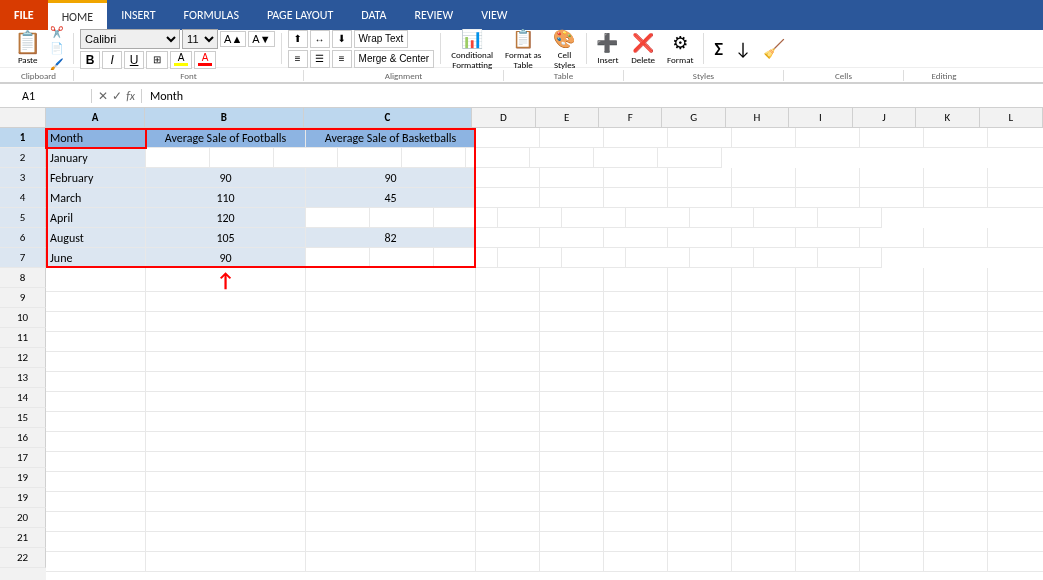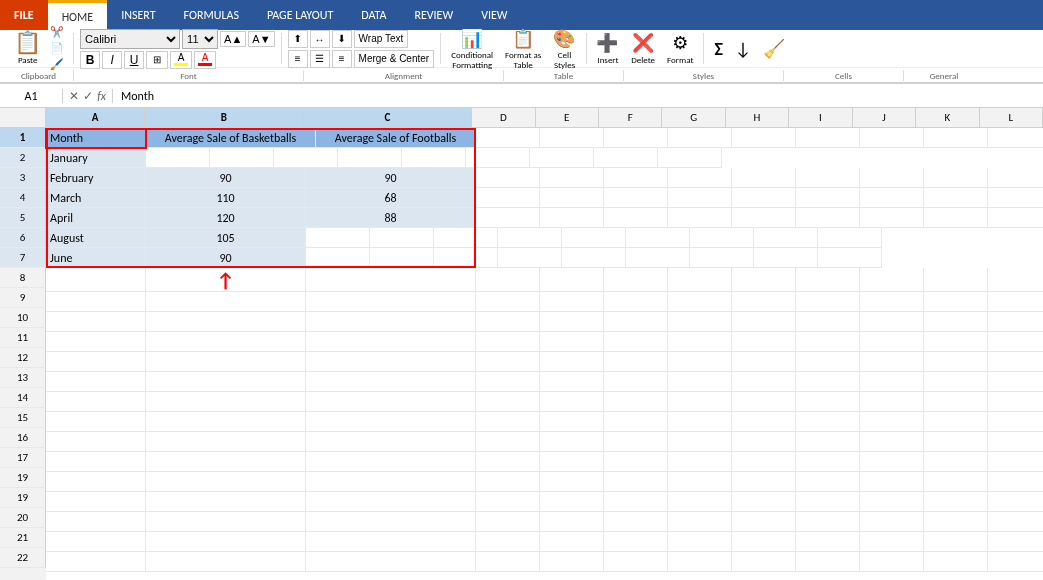--- a/index.html
+++ b/index.html
@@ -146,26 +146,26 @@
       </div>
     </div>
 
     <div style="display:flex; align-items:center; padding:0 4px; height:14px; font-size:9px; color:#666;">
       <div style="width:70px; text-align:center; border-right:1px solid #ddd;">Clipboard</div>
       <div style="width:230px; text-align:center; border-right:1px solid #ddd;">Font</div>
       <div style="width:200px; text-align:center; border-right:1px solid #ddd;">Alignment</div>
       <div style="width:120px; text-align:center; border-right:1px solid #ddd;">Table</div>
       <div style="width:160px; text-align:center; border-right:1px solid #ddd;">Styles</div>
       <div style="width:120px; text-align:center; border-right:1px solid #ddd;">Cells</div>
-      <div style="width:80px; text-align:center;">General</div>
+      <div style="width:80px; text-align:center;">Editing</div>
     </div>
   </div>
 
   <div style="display:flex; align-items:center; border-bottom:1px solid #d0d0d0; height:24px; background:#fff;">
-    <div style="width:63px; border-right:1px solid #d0d0d0; padding:0 22px; font-size:12px; display:flex; align-items:center;justify-content:center;">
+    <div style="width:92px; border-right:1px solid #d0d0d0; padding:0 22px; font-size:12px; display:flex; align-items:center;">
       <span>A1</span>
     </div>
     <div style="display:flex; align-items:center; padding:0 6px; border-right:1px solid #d0d0d0; gap:4px;">
       <button style="border:none; background:none; cursor:pointer; font-size:12px; color:#666;">✕</button>
       <button style="border:none; background:none; cursor:pointer; font-size:12px; color:#666;">✓</button>
       <span style="font-style:italic; color:#666; font-size:12px;">fx</span>
     </div>
     <div style="flex:1; padding:0 8px; font-size:12px; display:flex; align-items:center;">
       <span>Month</span>
     </div>
@@ -215,26 +215,26 @@
         <div style="height:20px; border-right:1px solid #d0d0d0; border-bottom:1px solid #e8e8e8; display:flex; align-items:center; justify-content:center; font-size:11px;">21</div>
         <div style="height:20px; border-right:1px solid #d0d0d0; border-bottom:1px solid #e8e8e8; display:flex; align-items:center; justify-content:center; font-size:11px;">22</div>
       </div>
 
       <div style="flex:1; display:flex; flex-direction:column; position:relative;">
 
         <div style="display:flex; position:relative;">
           <div style="width:100px; height:20px; border-right:1px solid #e8e8e8; border-bottom:1px solid #e8e8e8; font-size:12px; padding:0 4px; display:flex; align-items:center; background:#8db4e2; font-weight:500; outline:2px solid red; outline-offset:-1px; z-index:2;">
               <span>Month</span>
             </div>
+          <div style="width:160px; height:20px; border-right:1px solid #e8e8e8; border-bottom:1px solid #e8e8e8; font-size:12px; padding:0 4px; display:flex; align-items:center; justify-content:center; background:#8db4e2; font-weight:500;">
+              <span>Average Sale of Footballs</span>
+            </div>
           <div style="width:170px; height:20px; border-right:1px solid #e8e8e8; border-bottom:1px solid #e8e8e8; font-size:12px; padding:0 4px; display:flex; align-items:center; justify-content:center; background:#8db4e2; font-weight:500;">
               <span>Average Sale of Basketballs</span>
             </div>
-          <div style="width:160px; height:20px; border-right:1px solid #e8e8e8; border-bottom:1px solid #e8e8e8; font-size:12px; padding:0 4px; display:flex; align-items:center; justify-content:center; background:#8db4e2; font-weight:500;">
-              <span>Average Sale of Footballs</span>
-            </div>
           <div style="width:64px; height:20px; border-right:1px solid #e8e8e8; border-bottom:1px solid #e8e8e8;"></div>
           <div style="width:64px; height:20px; border-right:1px solid #e8e8e8; border-bottom:1px solid #e8e8e8;"></div>
           <div style="width:64px; height:20px; border-right:1px solid #e8e8e8; border-bottom:1px solid #e8e8e8;"></div>
           <div style="width:64px; height:20px; border-right:1px solid #e8e8e8; border-bottom:1px solid #e8e8e8;"></div>
           <div style="width:64px; height:20px; border-right:1px solid #e8e8e8; border-bottom:1px solid #e8e8e8;"></div>
           <div style="width:64px; height:20px; border-right:1px solid #e8e8e8; border-bottom:1px solid #e8e8e8;"></div>
           <div style="width:64px; height:20px; border-right:1px solid #e8e8e8; border-bottom:1px solid #e8e8e8;"></div>
           <div style="width:64px; height:20px; border-right:1px solid #e8e8e8; border-bottom:1px solid #e8e8e8;"></div>
           <div style="width:64px; height:20px; border-right:1px solid #e8e8e8; border-bottom:1px solid #e8e8e8;"></div>
         </div>
@@ -276,60 +276,60 @@
         </div>
 
         <div style="display:flex;">
           <div style="width:100px; height:20px; border-right:1px solid #e8e8e8; border-bottom:1px solid #e8e8e8; font-size:12px; padding:0 4px; display:flex; align-items:center; background:#dce6f1;">
               <span>March</span>
             </div>
           <div style="width:160px; height:20px; border-right:1px solid #e8e8e8; border-bottom:1px solid #e8e8e8; font-size:12px; padding:0 4px; display:flex; align-items:center; justify-content:center; background:#dce6f1;">
               <span>110</span>
             </div>
           <div style="width:170px; height:20px; border-right:1px solid #e8e8e8; border-bottom:1px solid #e8e8e8; font-size:12px; padding:0 4px; display:flex; align-items:center; justify-content:center; background:#dce6f1;">
-              <span>68</span>
+              <span>45</span>
             </div>
           <div style="width:64px; height:20px; border-right:1px solid #e8e8e8; border-bottom:1px solid #e8e8e8;"></div>
           <div style="width:64px; height:20px; border-right:1px solid #e8e8e8; border-bottom:1px solid #e8e8e8;"></div>
           <div style="width:64px; height:20px; border-right:1px solid #e8e8e8; border-bottom:1px solid #e8e8e8;"></div>
           <div style="width:64px; height:20px; border-right:1px solid #e8e8e8; border-bottom:1px solid #e8e8e8;"></div>
           <div style="width:64px; height:20px; border-right:1px solid #e8e8e8; border-bottom:1px solid #e8e8e8;"></div>
           <div style="width:64px; height:20px; border-right:1px solid #e8e8e8; border-bottom:1px solid #e8e8e8;"></div>
           <div style="width:64px; height:20px; border-right:1px solid #e8e8e8; border-bottom:1px solid #e8e8e8;"></div>
           <div style="width:64px; height:20px; border-right:1px solid #e8e8e8; border-bottom:1px solid #e8e8e8;"></div>
           <div style="width:64px; height:20px; border-right:1px solid #e8e8e8; border-bottom:1px solid #e8e8e8;"></div>
         </div>
 
         <div style="display:flex;">
           <div style="width:100px; height:20px; border-right:1px solid #e8e8e8; border-bottom:1px solid #e8e8e8; font-size:12px; padding:0 4px; display:flex; align-items:center; background:#dce6f1;">
               <span>April</span>
             </div>
           <div style="width:160px; height:20px; border-right:1px solid #e8e8e8; border-bottom:1px solid #e8e8e8; font-size:12px; padding:0 4px; display:flex; align-items:center; justify-content:center; background:#dce6f1;">
               <span>120</span>
             </div>
-          <div style="width:170px; height:20px; border-right:1px solid #e8e8e8; border-bottom:1px solid #e8e8e8; font-size:12px; padding:0 4px; display:flex; align-items:center; justify-content:center; background:#dce6f1;">
-              <span>88</span>
-            </div>
           <div style="width:64px; height:20px; border-right:1px solid #e8e8e8; border-bottom:1px solid #e8e8e8;"></div>
           <div style="width:64px; height:20px; border-right:1px solid #e8e8e8; border-bottom:1px solid #e8e8e8;"></div>
           <div style="width:64px; height:20px; border-right:1px solid #e8e8e8; border-bottom:1px solid #e8e8e8;"></div>
           <div style="width:64px; height:20px; border-right:1px solid #e8e8e8; border-bottom:1px solid #e8e8e8;"></div>
           <div style="width:64px; height:20px; border-right:1px solid #e8e8e8; border-bottom:1px solid #e8e8e8;"></div>
           <div style="width:64px; height:20px; border-right:1px solid #e8e8e8; border-bottom:1px solid #e8e8e8;"></div>
           <div style="width:64px; height:20px; border-right:1px solid #e8e8e8; border-bottom:1px solid #e8e8e8;"></div>
           <div style="width:64px; height:20px; border-right:1px solid #e8e8e8; border-bottom:1px solid #e8e8e8;"></div>
           <div style="width:64px; height:20px; border-right:1px solid #e8e8e8; border-bottom:1px solid #e8e8e8;"></div>
         </div>
 
         <div style="display:flex;">
           <div style="width:100px; height:20px; border-right:1px solid #e8e8e8; border-bottom:1px solid #e8e8e8; font-size:12px; padding:0 4px; display:flex; align-items:center; background:#dce6f1;">
               <span>August</span>
             </div>
           <div style="width:160px; height:20px; border-right:1px solid #e8e8e8; border-bottom:1px solid #e8e8e8; font-size:12px; padding:0 4px; display:flex; align-items:center; justify-content:center; background:#dce6f1;">
               <span>105</span>
+            </div>
+          <div style="width:170px; height:20px; border-right:1px solid #e8e8e8; border-bottom:1px solid #e8e8e8; font-size:12px; padding:0 4px; display:flex; align-items:center; justify-content:center; background:#dce6f1;">
+              <span>82</span>
             </div>
           <div style="width:64px; height:20px; border-right:1px solid #e8e8e8; border-bottom:1px solid #e8e8e8;"></div>
           <div style="width:64px; height:20px; border-right:1px solid #e8e8e8; border-bottom:1px solid #e8e8e8;"></div>
           <div style="width:64px; height:20px; border-right:1px solid #e8e8e8; border-bottom:1px solid #e8e8e8;"></div>
           <div style="width:64px; height:20px; border-right:1px solid #e8e8e8; border-bottom:1px solid #e8e8e8;"></div>
           <div style="width:64px; height:20px; border-right:1px solid #e8e8e8; border-bottom:1px solid #e8e8e8;"></div>
           <div style="width:64px; height:20px; border-right:1px solid #e8e8e8; border-bottom:1px solid #e8e8e8;"></div>
           <div style="width:64px; height:20px; border-right:1px solid #e8e8e8; border-bottom:1px solid #e8e8e8;"></div>
           <div style="width:64px; height:20px; border-right:1px solid #e8e8e8; border-bottom:1px solid #e8e8e8;"></div>
           <div style="width:64px; height:20px; border-right:1px solid #e8e8e8; border-bottom:1px solid #e8e8e8;"></div>

